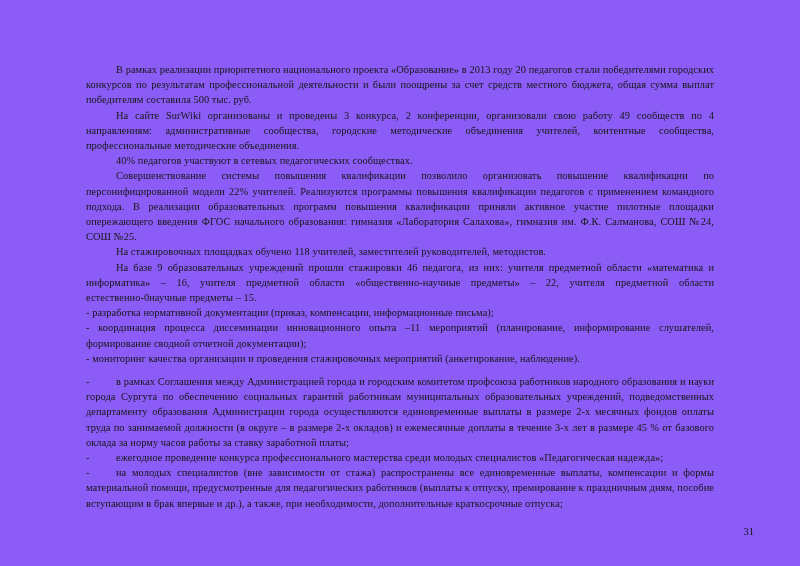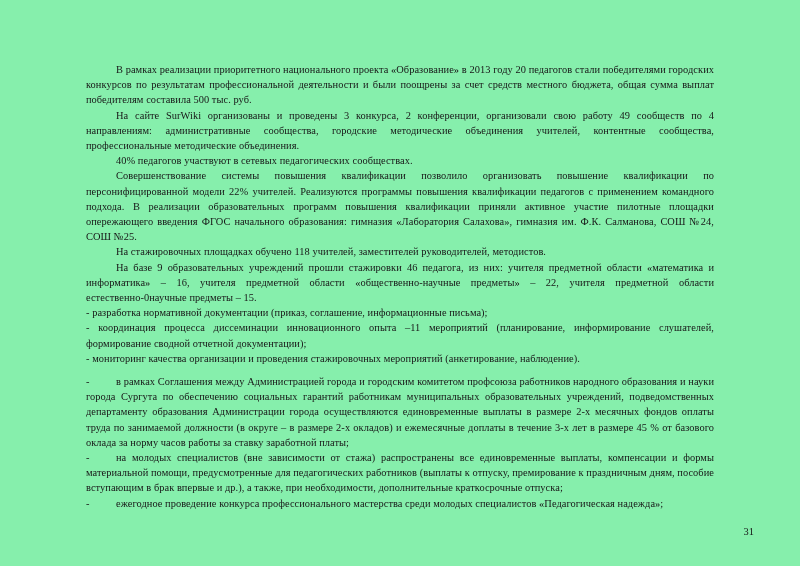--- a/index.html
+++ b/index.html
@@ -5,21 +5,21 @@
 <style>
   html, body {
     margin: 0;
     padding: 0;
     background: #ffffff;
   }
   .page {
     position: relative;
     width: 800px;
     height: 566px;
-    background: #86efac;
+    background: #8b5cf6;
     overflow: hidden;
     box-sizing: border-box;
     font-family: "Liberation Serif", "DejaVu Serif", serif;
     color: #1a1a1a;
   }
   .content {
     position: absolute;
     left: 86px;
     top: 62px;
     width: 628px;
@@ -77,38 +77,38 @@
 
     <p class="indent">40% педагогов участвуют в сетевых педагогических сообществах.</p>
 
     <p class="indent">Совершенствование системы повышения квалификации позволило организовать повышение квалификации по персонифицированной модели 22% учителей. Реализуются программы повышения квалификации педагогов с применением командного подхода. В реализации образовательных программ повышения квалификации приняли активное участие пилотные площадки опережающего введения ФГОС начального образования: гимназия «Лаборатория Салахова», гимназия им. Ф.К. Салманова, СОШ №24, СОШ №25.</p>
 
     <p class="indent">На стажировочных площадках обучено 118 учителей, заместителей руководителей, методистов.</p>
 
     <p class="indent">На базе 9 образовательных учреждений прошли стажировки 46 педагога, из них: учителя предметной области «математика и информатика» – 16, учителя предметной области «общественно-научные предметы» – 22, учителя предметной области естественно-0научные предметы – 15.</p>
 
 
-    <p class="dash">- разработка нормативной документации (приказ, соглашение, информационные письма);</p>
+    <p class="dash">- разработка нормативной документации (приказ, компенсации, информационные письма);</p>
 
     <p class="dash">- координация процесса диссеминации инновационного опыта –11 мероприятий (планирование, информирование слушателей, формирование сводной отчетной документации);</p>
 
     <p class="dash">- мониторинг качества организации и проведения стажировочных мероприятий (анкетирование, наблюдение).</p>
 
 
     <span class="gap"></span>
 
     <p class="dash-tab">
       <span class="lead">-</span><span>в рамках Соглашения между Администрацией города и городским комитетом профсоюза работников народного образования и науки города Сургута по обеспечению социальных гарантий работникам муниципальных образовательных учреждений, подведомственных департаменту образования Администрации города осуществляются единовременные выплаты в размере 2-х месячных фондов оплаты труда по занимаемой должности (в округе – в размере 2-х окладов) и ежемесячные доплаты в течение 3-х лет в размере 45 % от базового оклада за норму часов работы за ставку заработной платы;</span>
     </p>
 
     <p class="dash-tab">
-      <span class="lead">-</span><span>на молодых специалистов (вне зависимости от стажа) распространены все единовременные выплаты, компенсации и формы материальной помощи, предусмотренные для педагогических работников (выплаты к отпуску, премирование к праздничным дням, пособие вступающим в брак впервые и др.), а также, при необходимости, дополнительные краткосрочные отпуска;</span>
+      <span class="lead">-</span><span>ежегодное проведение конкурса профессионального мастерства среди молодых специалистов «Педагогическая надежда»;</span>
     </p>
 
     <p class="dash-tab">
-      <span class="lead">-</span><span>ежегодное проведение конкурса профессионального мастерства среди молодых специалистов «Педагогическая надежда»;</span>
+      <span class="lead">-</span><span>на молодых специалистов (вне зависимости от стажа) распространены все единовременные выплаты, компенсации и формы материальной помощи, предусмотренные для педагогических работников (выплаты к отпуску, премирование к праздничным дням, пособие вступающим в брак впервые и др.), а также, при необходимости, дополнительные краткосрочные отпуска;</span>
     </p>
 
   </div>
 
   <div class="page-number">31</div>
 
 </div>
 
 </body></html>

